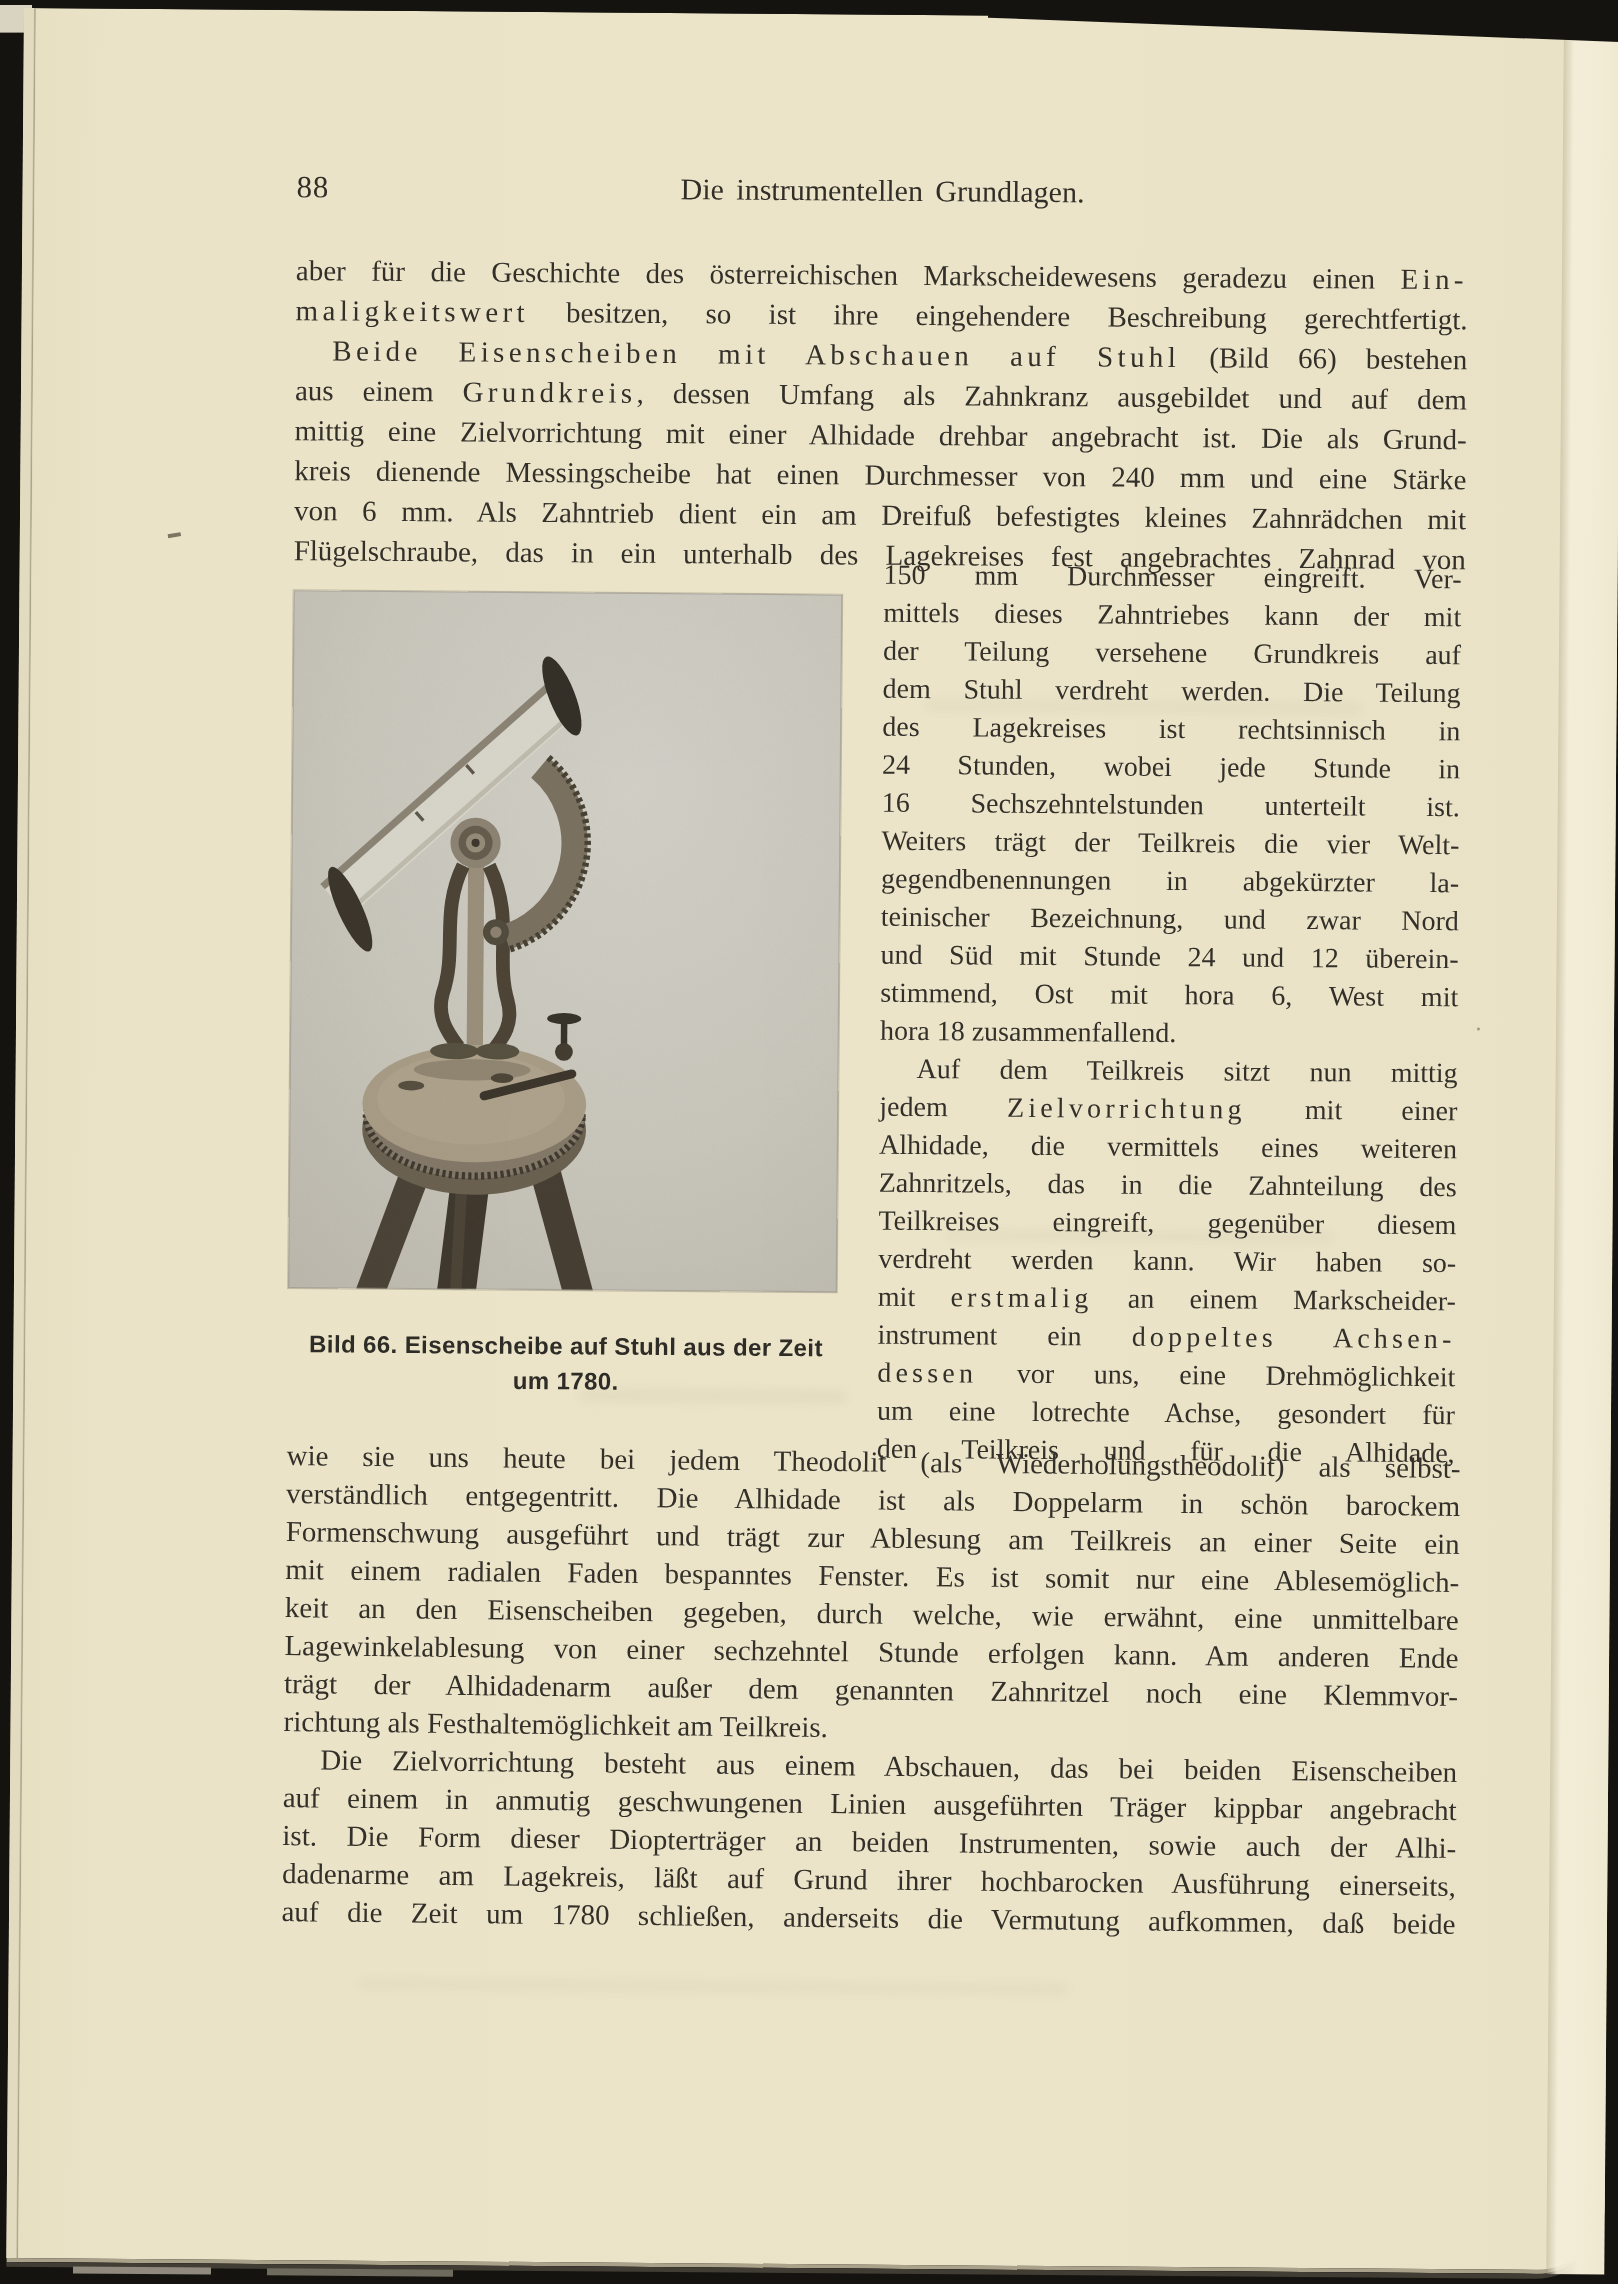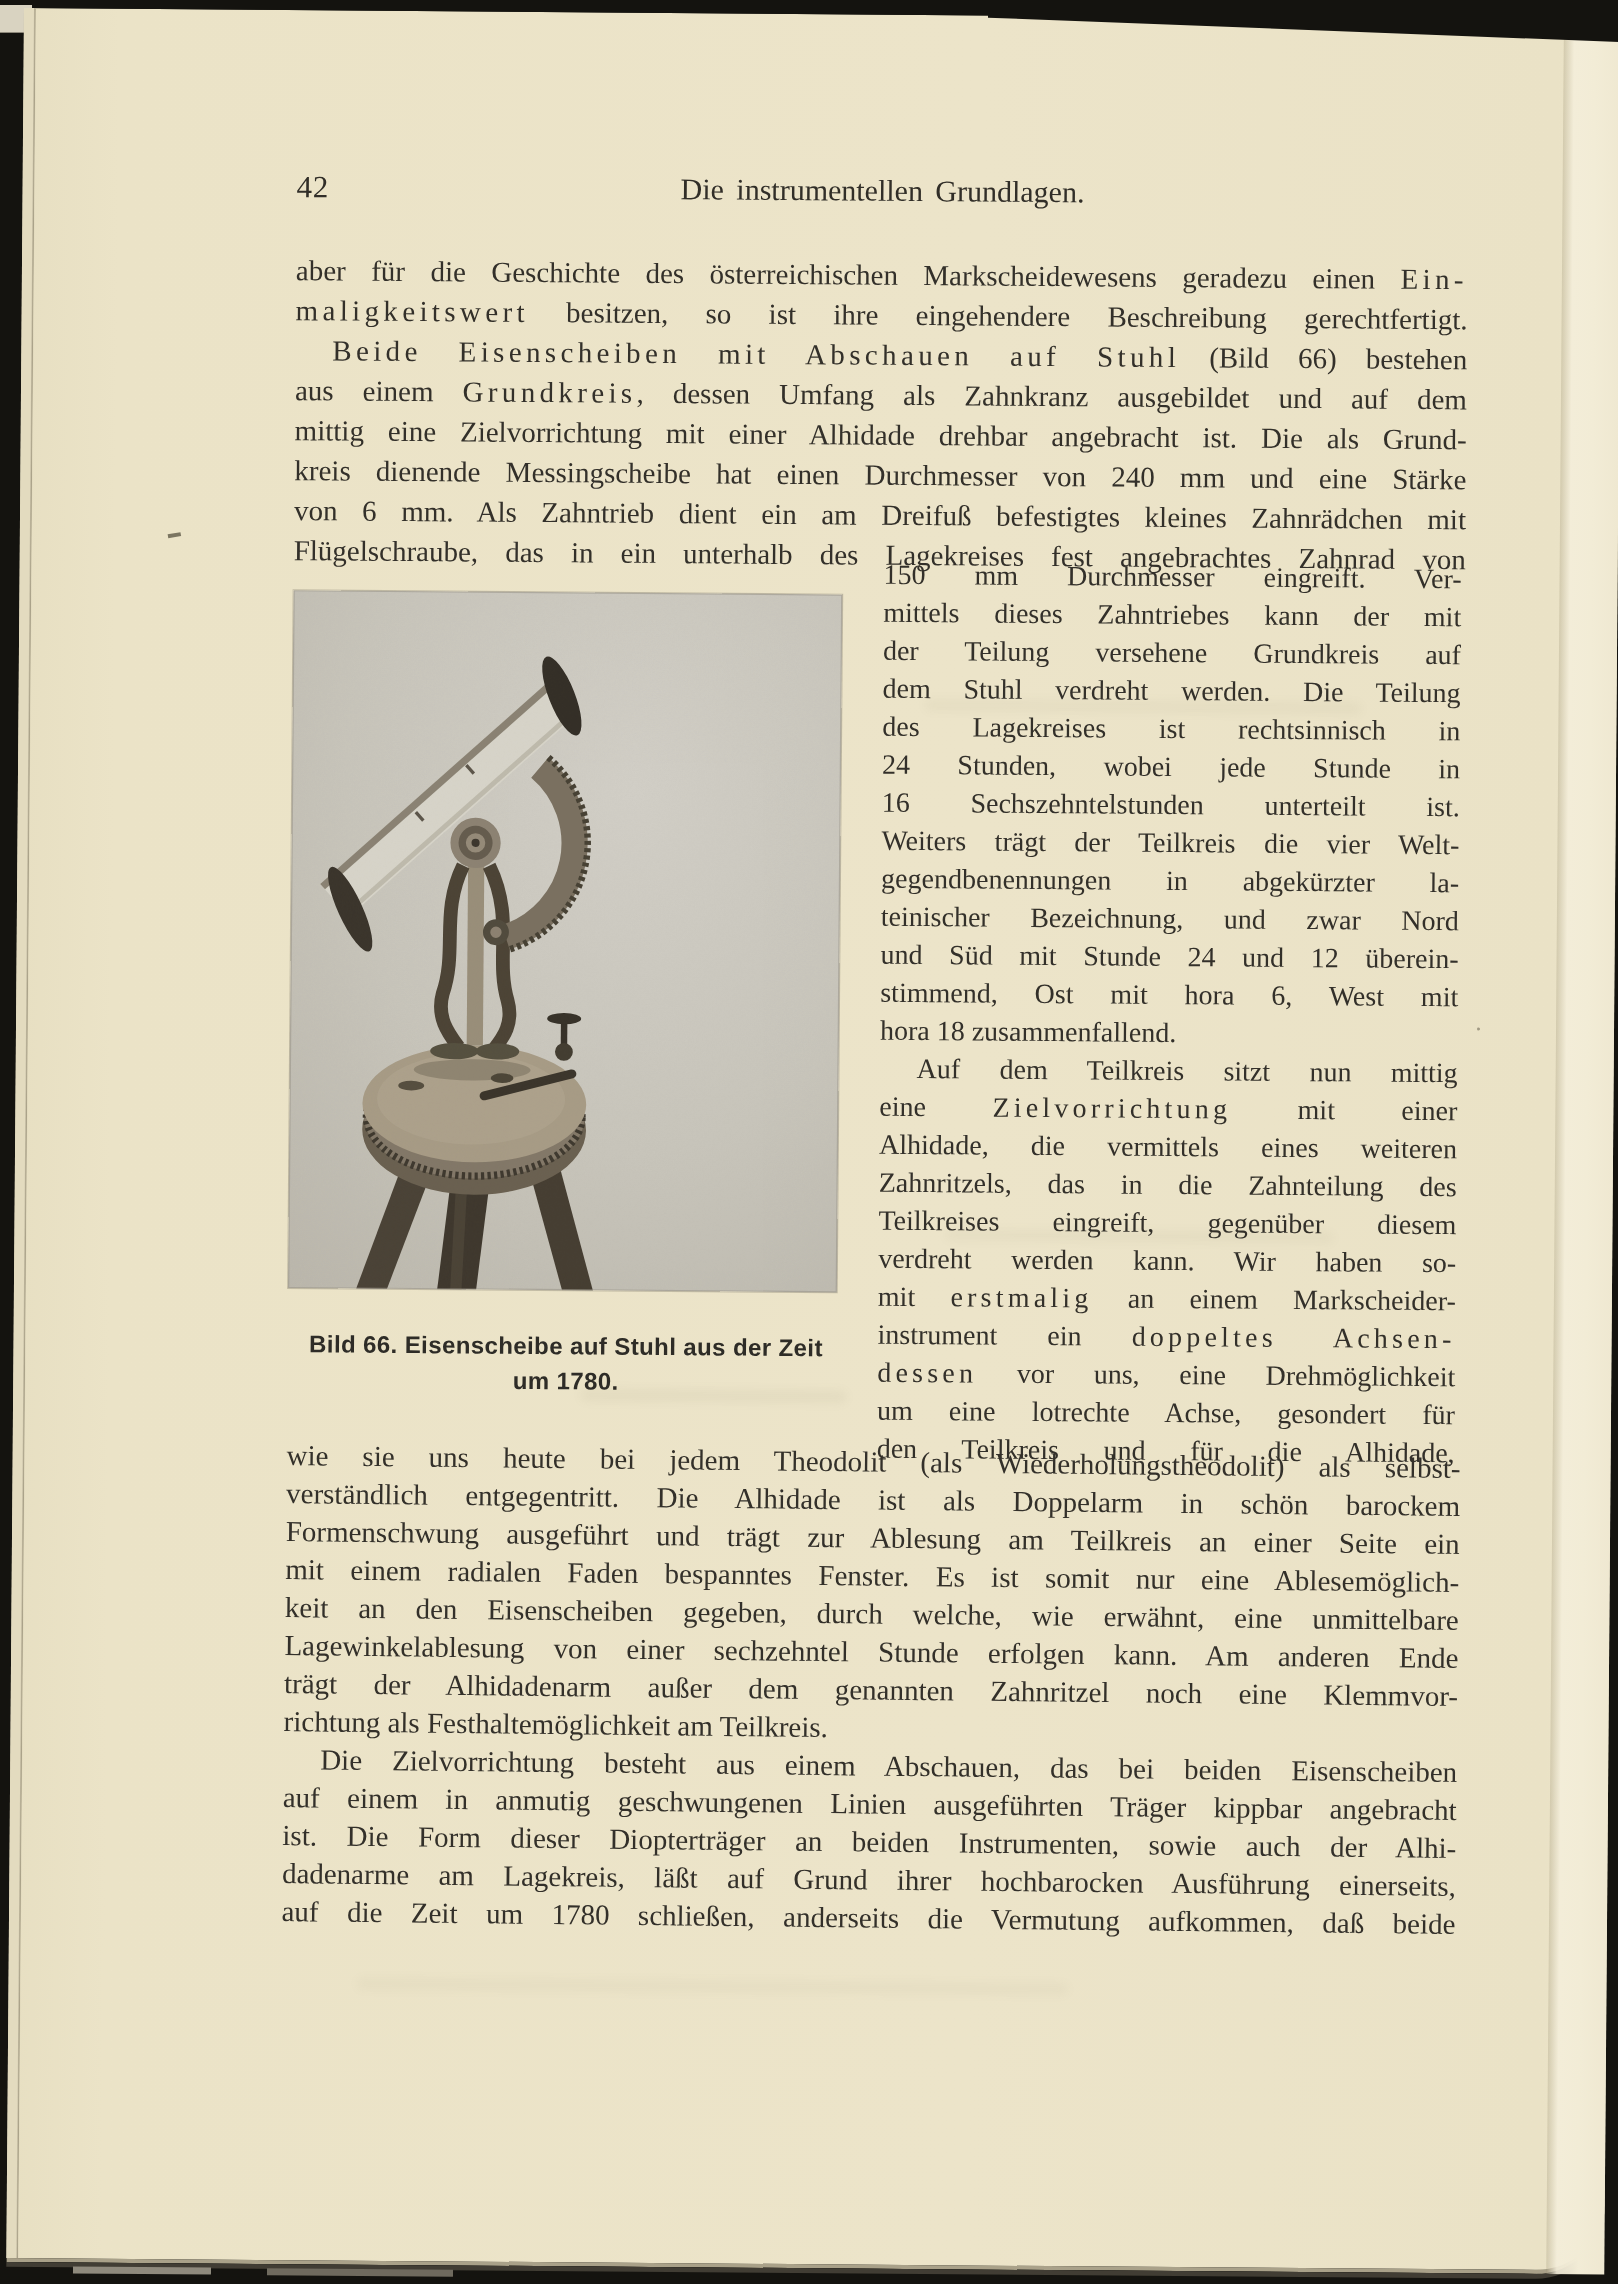--- a/index.html
+++ b/index.html
@@ -81,21 +81,21 @@
 
   <div class="ghost" style="left:567px;top:1376px;width:267px;height:13px;opacity:.07"></div>
   <div class="ghost" style="left:906px;top:684px;width:437px;height:12px;opacity:.06"></div>
   <div class="ghost" style="left:931px;top:1214px;width:388px;height:11.3px;opacity:.06"></div>
   <div class="ghost" style="left:348px;top:1967px;width:712px;height:12px;opacity:.05"></div>
 
   <div class="speck" style="left:148px;top:524px;width:13px;height:4px;transform:rotate(-10deg);opacity:.75"></div>
   <div class="speck" style="left:1461px;top:1008px;width:3.2px;height:3.2px;border-radius:50%;opacity:.5"></div>
 
   <div class="header-row">
-    <div class="page-number">42</div>
+    <div class="page-number">88</div>
     <div class="running-header">Die instrumentellen Grundlagen.</div>
   </div>
 
   <div class="textblock" id="intro-lines">
       <div class="tline"><span>aber für die Geschichte des österreichischen Markscheidewesens geradezu einen </span><span class="sperr">Ein-</span></div>
       <div class="tline"><span class="sperr">maligkeitswert</span><span> besitzen, so ist ihre eingehendere Beschreibung gerechtfertigt.</span></div>
       <div class="tline ind"><span class="sperr">Beide Eisenscheiben mit Abschauen auf Stuhl</span><span> (Bild 66) bestehen</span></div>
       <div class="tline"><span>aus einem </span><span class="sperr">Grundkreis</span><span>, dessen Umfang als Zahnkranz ausgebildet und auf dem</span></div>
       <div class="tline"><span>mittig eine Zielvorrichtung mit einer Alhidade drehbar angebracht ist. Die als Grund-</span></div>
       <div class="tline"><span>kreis dienende Messingscheibe hat einen Durchmesser von 240 mm und eine Stärke</span></div>
@@ -111,21 +111,21 @@
       <div class="tline"><span>des Lagekreises ist rechtsinnisch in</span></div>
       <div class="tline"><span>24 Stunden, wobei jede Stunde in</span></div>
       <div class="tline"><span>16 Sechszehntelstunden unterteilt ist.</span></div>
       <div class="tline"><span>Weiters trägt der Teilkreis die vier Welt-</span></div>
       <div class="tline"><span>gegendbenennungen in abgekürzter la-</span></div>
       <div class="tline"><span>teinischer Bezeichnung, und zwar Nord</span></div>
       <div class="tline"><span>und Süd mit Stunde 24 und 12 überein-</span></div>
       <div class="tline"><span>stimmend, Ost mit hora 6, West mit</span></div>
       <div class="tline end"><span>hora 18 zusammenfallend.</span></div>
       <div class="tline ind"><span>Auf dem Teilkreis sitzt nun mittig</span></div>
-      <div class="tline"><span>eine </span><span class="sperr">Zielvorrichtung</span><span> mit einer</span></div>
+      <div class="tline"><span>jedem </span><span class="sperr">Zielvorrichtung</span><span> mit einer</span></div>
       <div class="tline"><span>Alhidade, die vermittels eines weiteren</span></div>
       <div class="tline"><span>Zahnritzels, das in die Zahnteilung des</span></div>
       <div class="tline"><span>Teilkreises eingreift, gegenüber diesem</span></div>
       <div class="tline"><span>verdreht werden kann. Wir haben so-</span></div>
       <div class="tline"><span>mit </span><span class="sperr">erstmalig</span><span> an einem Markscheider-</span></div>
       <div class="tline"><span>instrument ein </span><span class="sperr">doppeltes Achsen-</span></div>
       <div class="tline"><span class="sperr">dessen</span><span> vor uns, eine Drehmöglichkeit</span></div>
       <div class="tline"><span>um eine lotrechte Achse, gesondert für</span></div>
       <div class="tline"><span>den Teilkreis und für die Alhidade,</span></div>
     </div>

